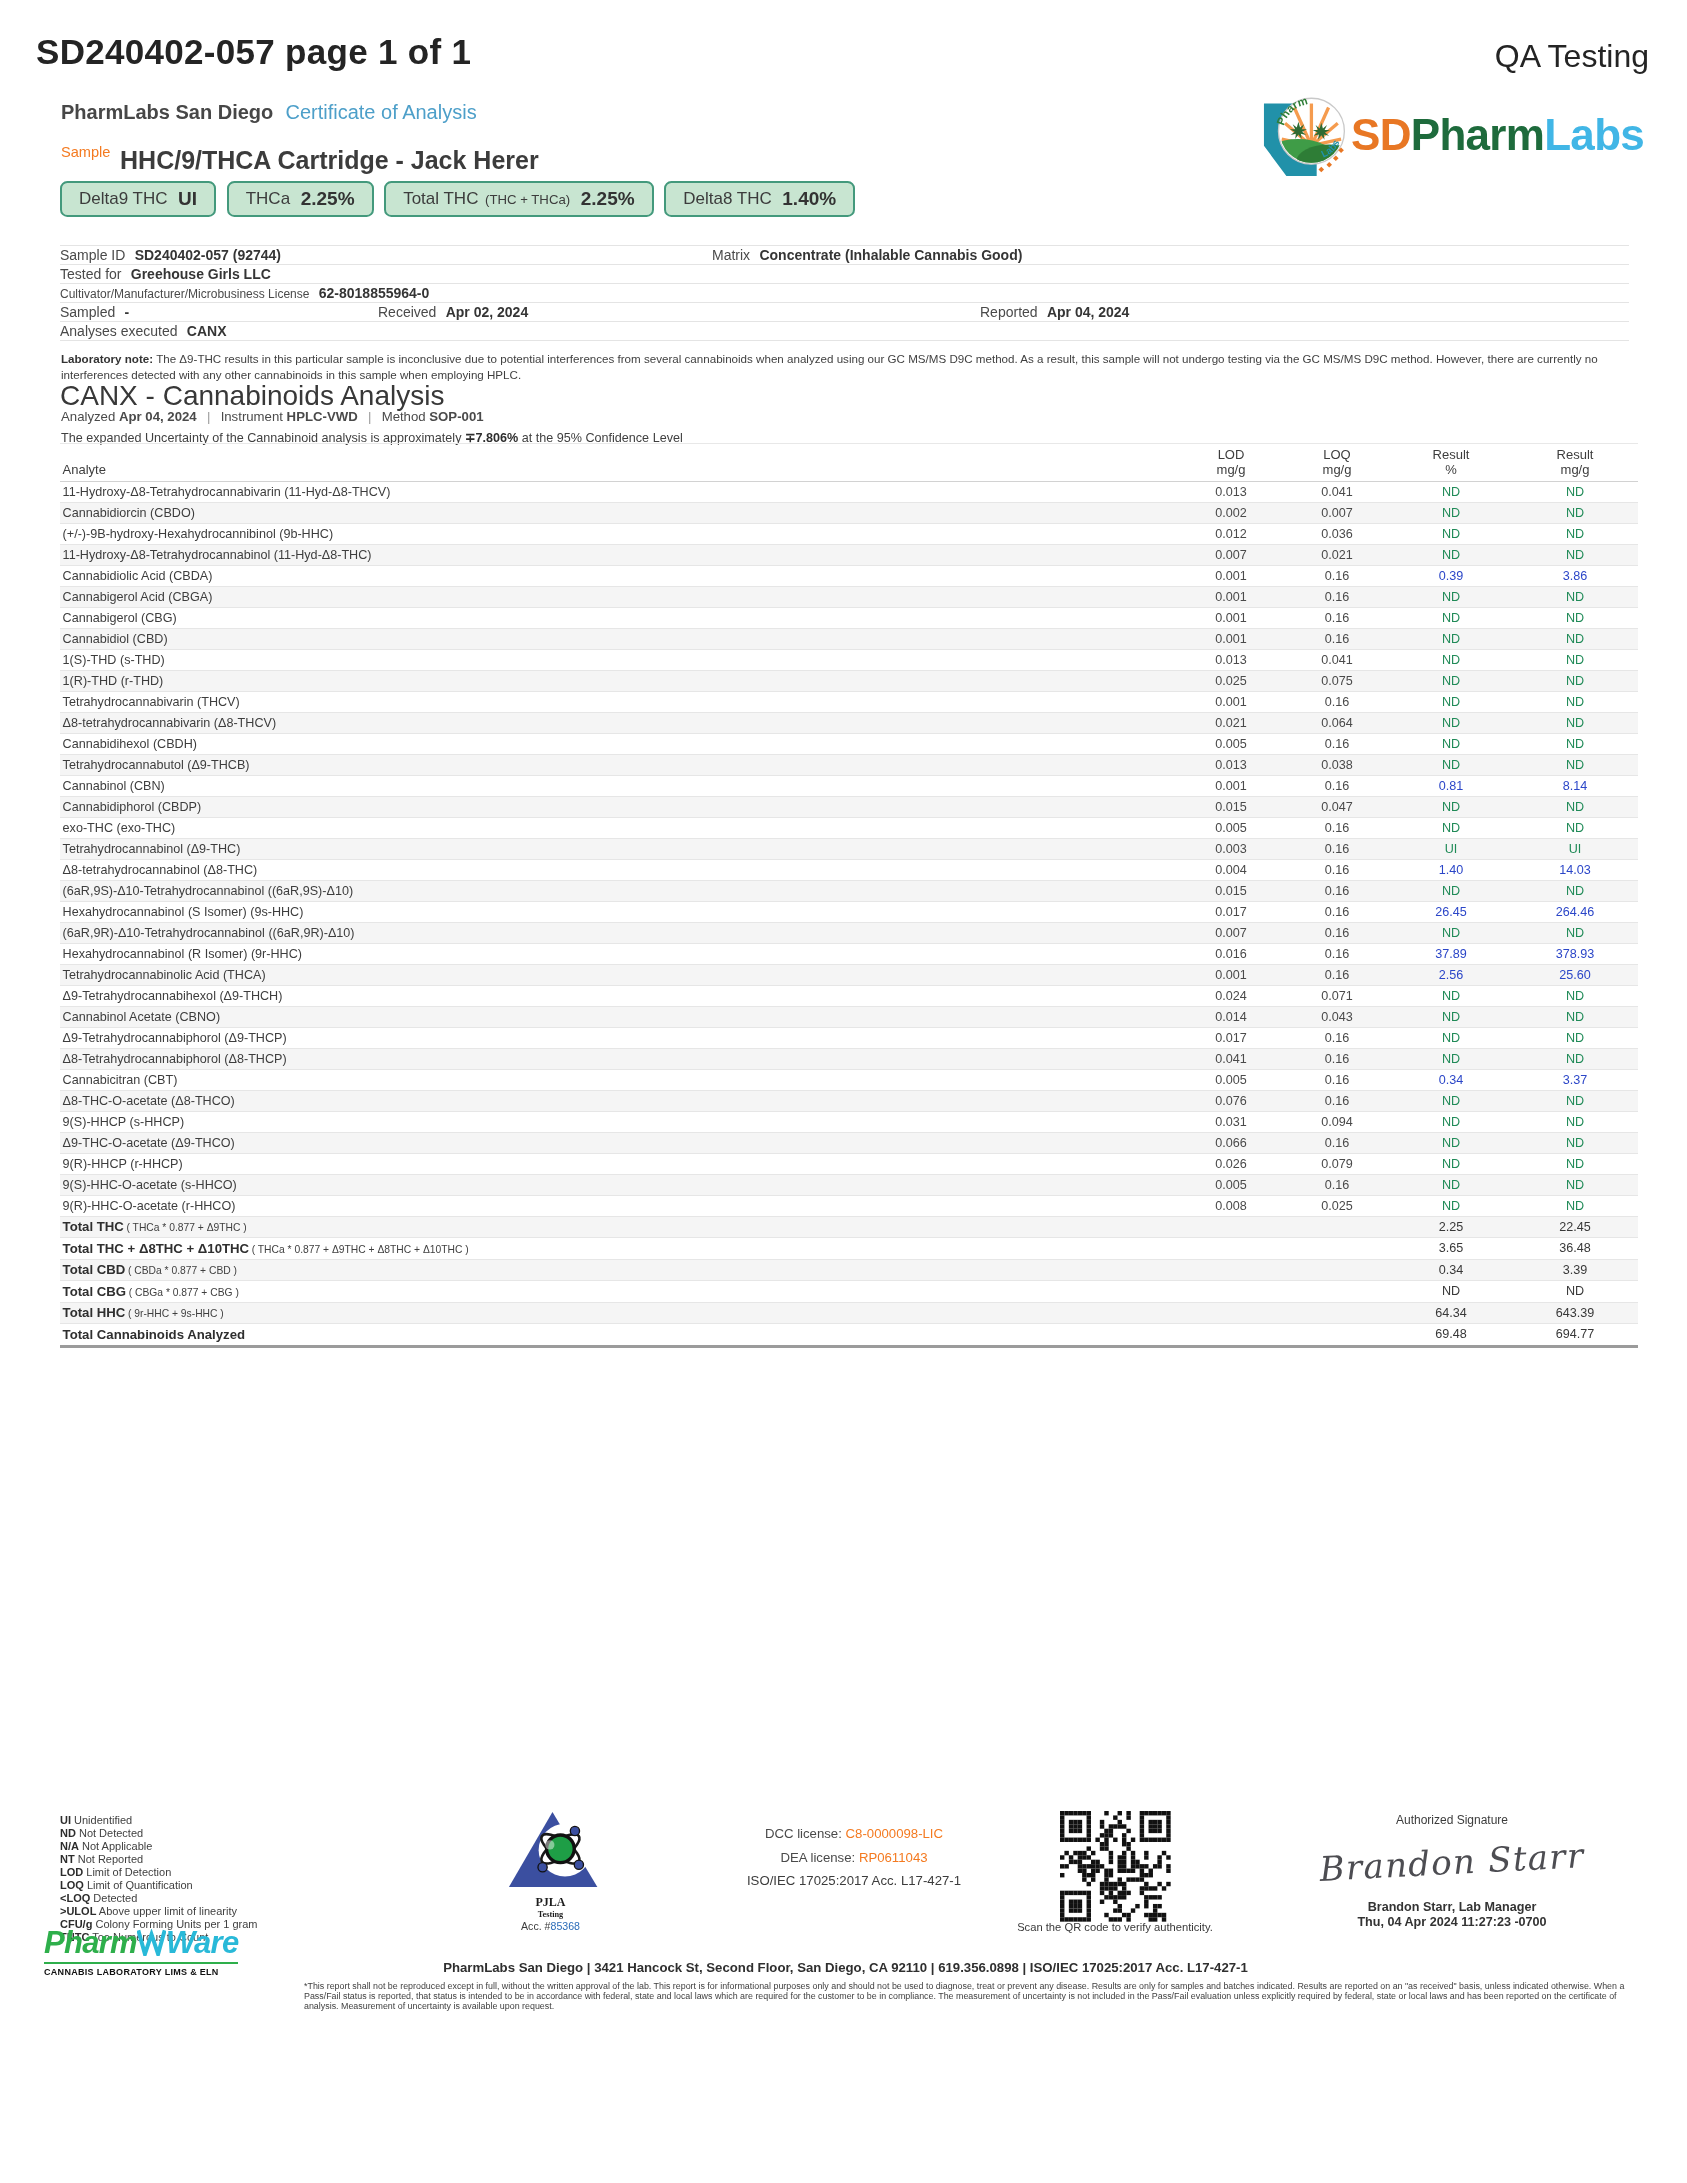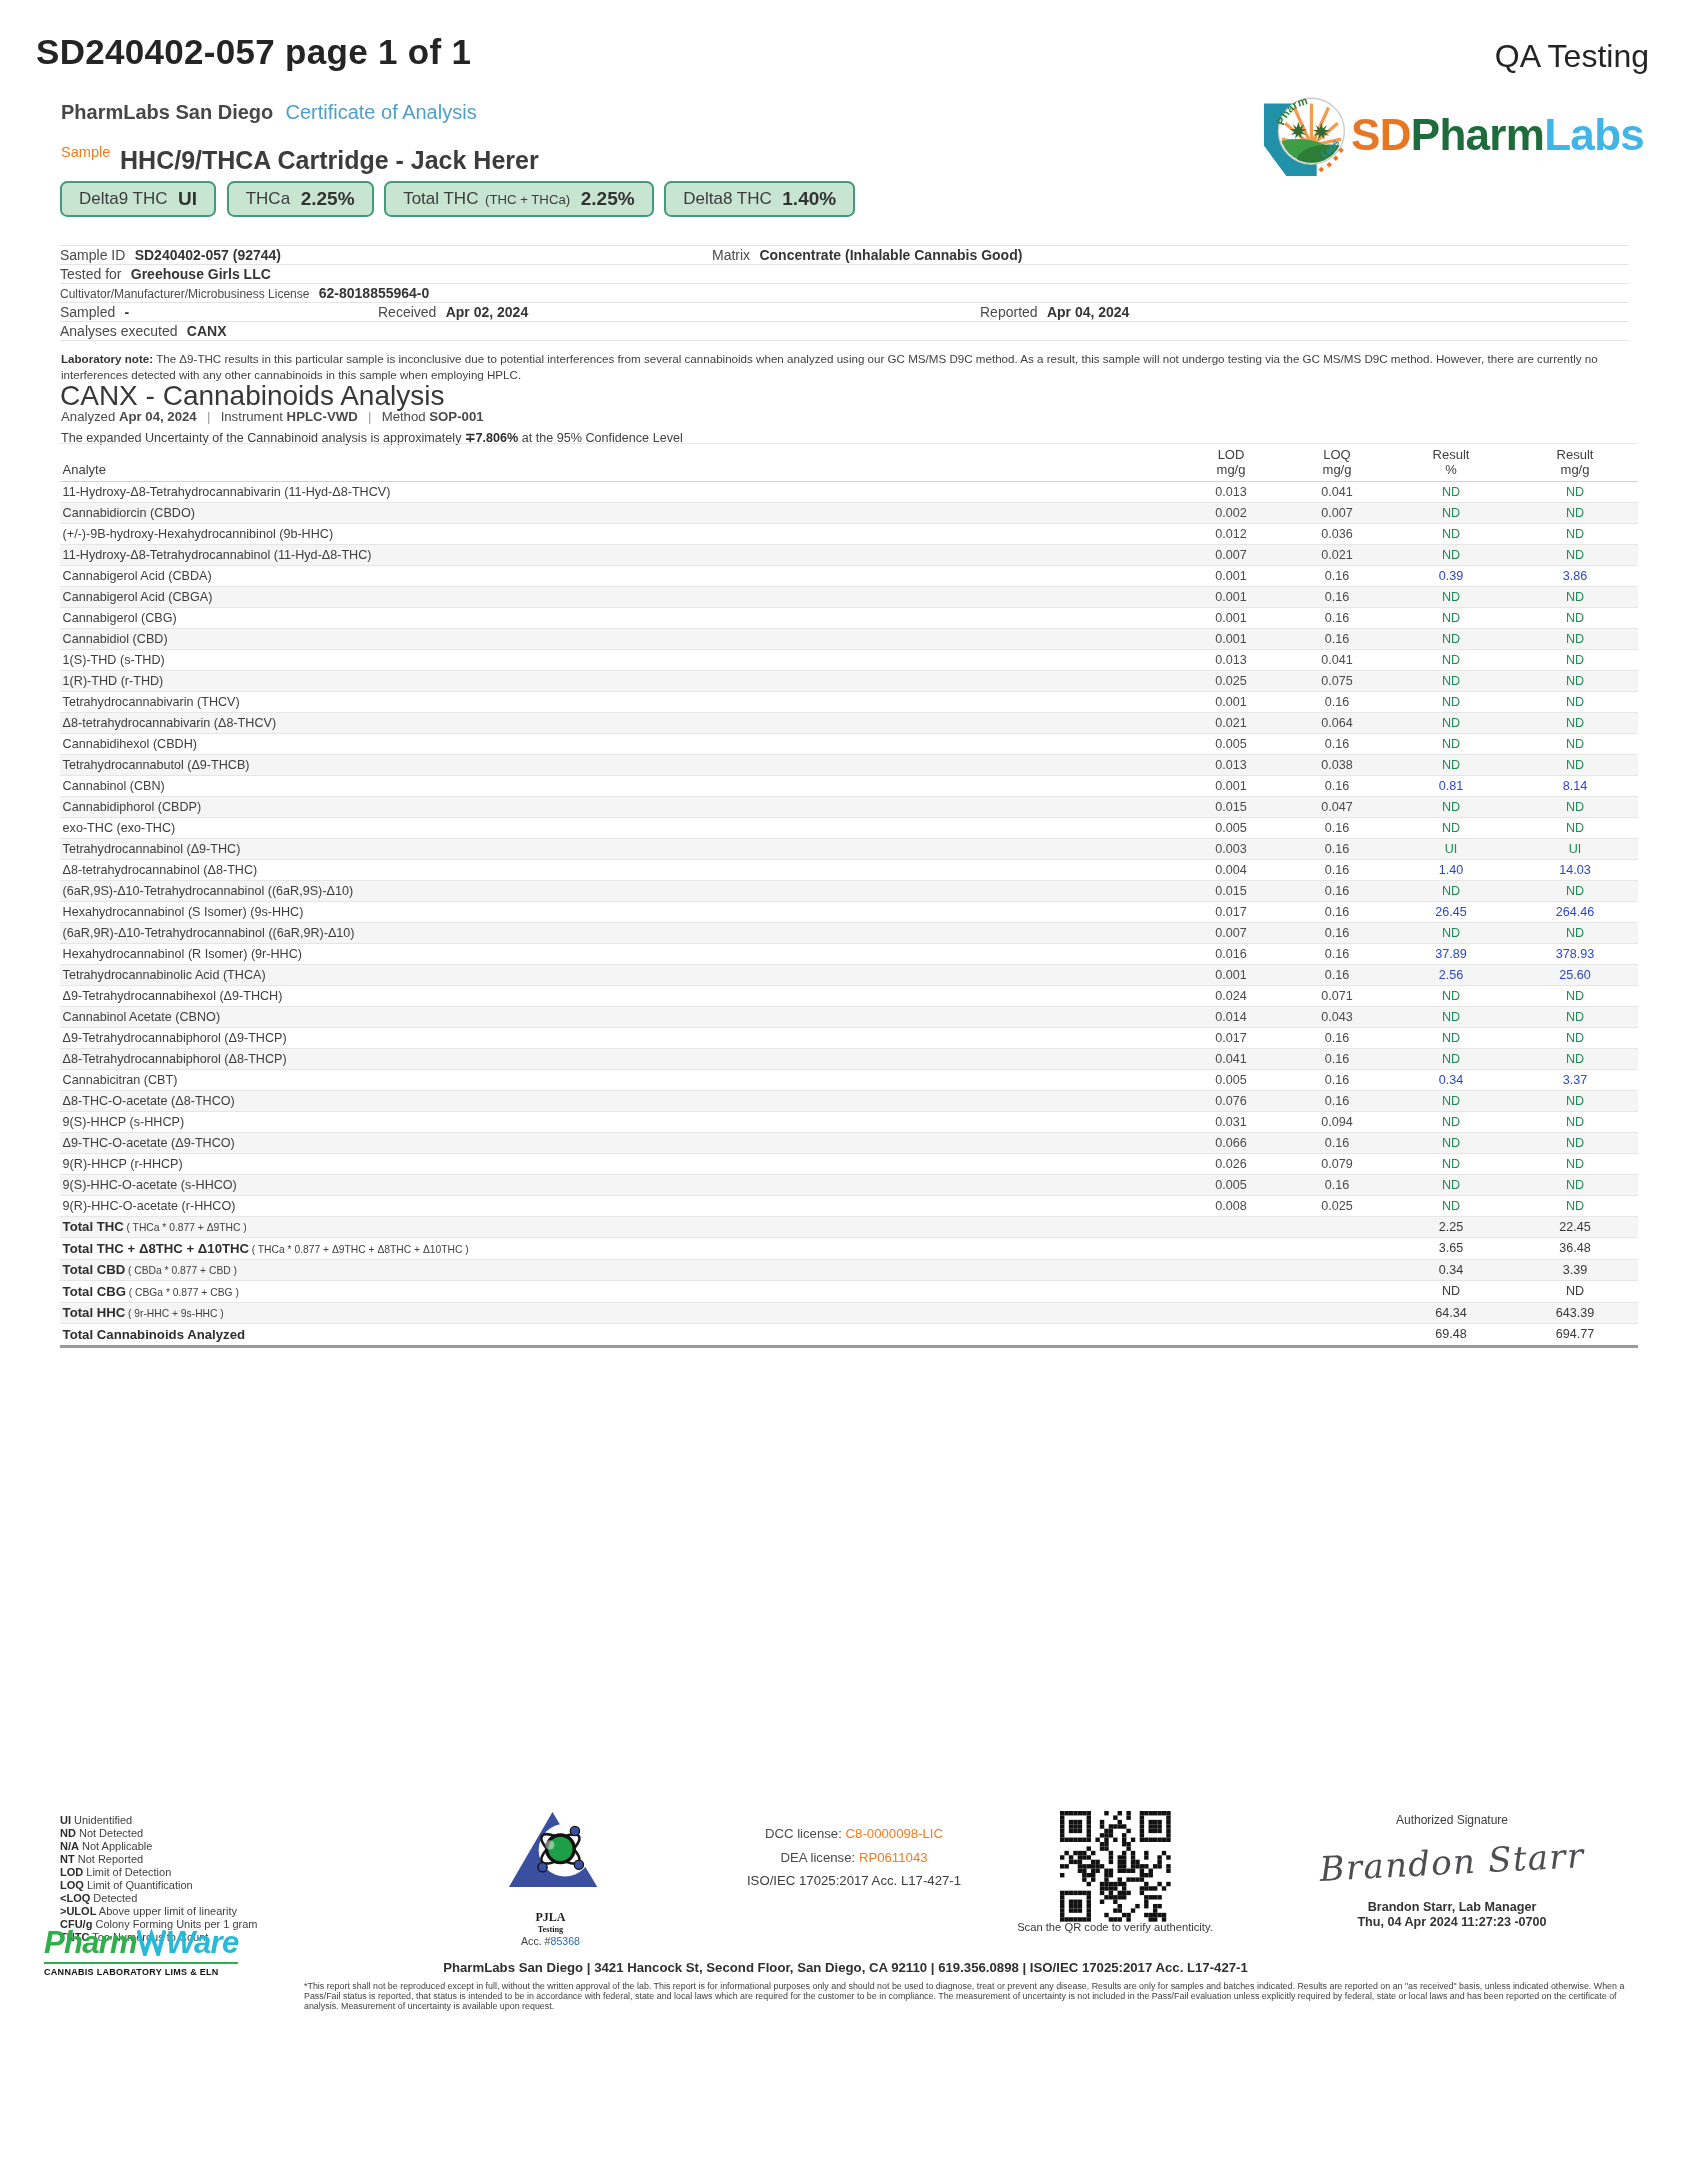--- a/index.html
+++ b/index.html
@@ -70,21 +70,21 @@
   tr.total .t-label{font-weight:700;font-size:13.2px;color:#2f2f2f;}
   tr.total .t-formula{font-weight:400;font-size:10.3px;color:#3f3f3f;margin-left:2.6px;}
   tr.total .td-c{color:#383838;}
   tr.last td{border-bottom:3.3px solid #9b9b9b;}
 
   
   .legend{left:60px;top:1814px;font-size:11px;line-height:13px;color:#3f3f3f;}
   .legend b{color:#2c2c2c;}
 
   .pjla{left:491px;top:1809px;width:119px;text-align:center;}
-  .pjla .pjla-name{font-family:"Liberation Serif",serif;font-weight:700;font-size:12px;color:#1d1d1d;margin-top:18px;}
+  .pjla .pjla-name{font-family:"Liberation Serif",serif;font-weight:700;font-size:12px;color:#1d1d1d;margin-top:3px;}
   .pjla .pjla-sub{font-family:"Liberation Serif",serif;font-weight:700;font-size:8.3px;color:#1d1d1d;}
   .pjla .pjla-acc{font-size:10.6px;color:#3c3c3c;margin-top:1.3px;}
   .pjla .pjla-acc .num{color:#2b6cb8;}
 
   .licenses{left:715px;top:1826px;width:278px;text-align:center;}
   .lic-line{font-size:13.2px;color:#4a4a4a;margin-bottom:8.6px;}
   .lic-line .lic-val{color:#f47a20;font-weight:500;}
   .lic-line.iso{color:#3c3c3c;font-weight:500;}
 
   .qr-box{left:1060px;top:1811px;}
@@ -308,21 +308,21 @@
           <td class="td-c v-flag">ND</td>
         </tr>
         <tr>
           <td class="td-an">11-Hydroxy-Δ8-Tetrahydrocannabinol (11-Hyd-Δ8-THC)</td>
           <td class="td-c">0.007</td>
           <td class="td-c">0.021</td>
           <td class="td-c v-flag">ND</td>
           <td class="td-c v-flag">ND</td>
         </tr>
         <tr>
-          <td class="td-an">Cannabigerol Acid (CBDA)</td>
+          <td class="td-an">Cannabidiolic Acid (CBDA)</td>
           <td class="td-c">0.001</td>
           <td class="td-c">0.16</td>
           <td class="td-c v-num">0.39</td>
           <td class="td-c v-num">3.86</td>
         </tr>
         <tr>
           <td class="td-an">Cannabigerol Acid (CBGA)</td>
           <td class="td-c">0.001</td>
           <td class="td-c">0.16</td>
           <td class="td-c v-flag">ND</td>

